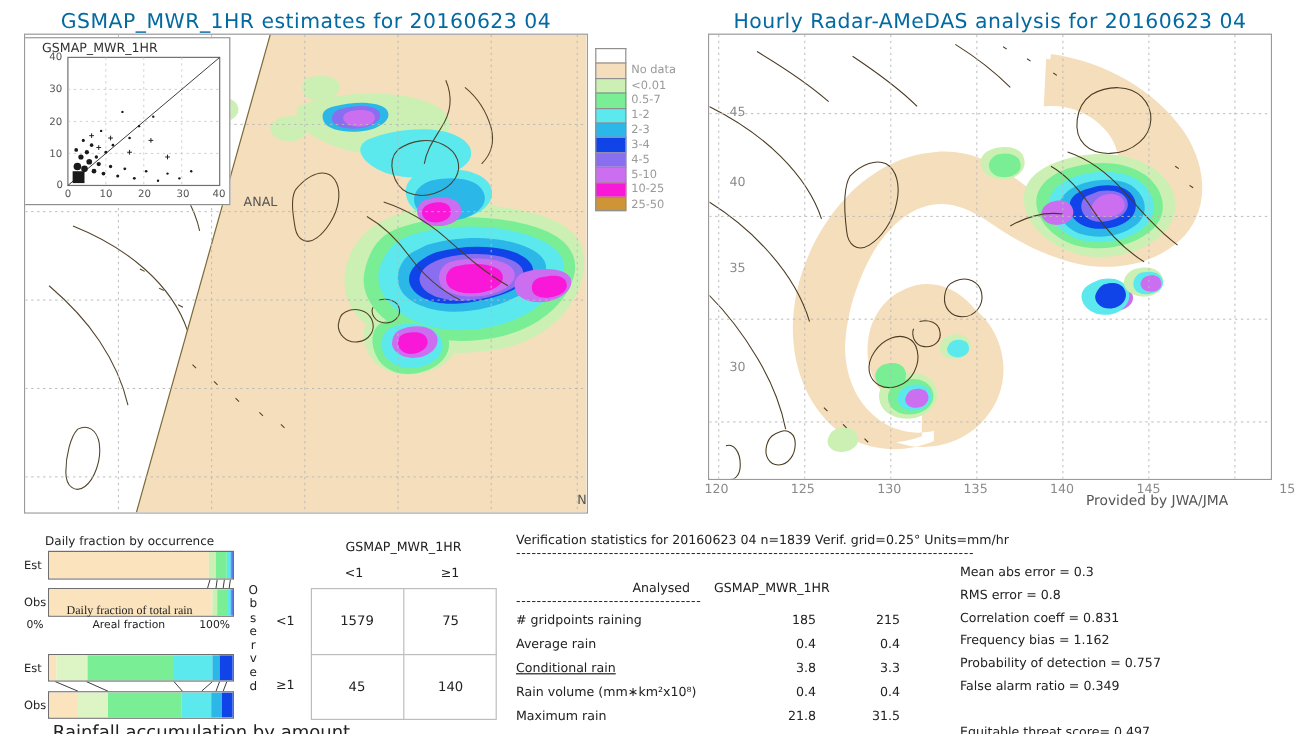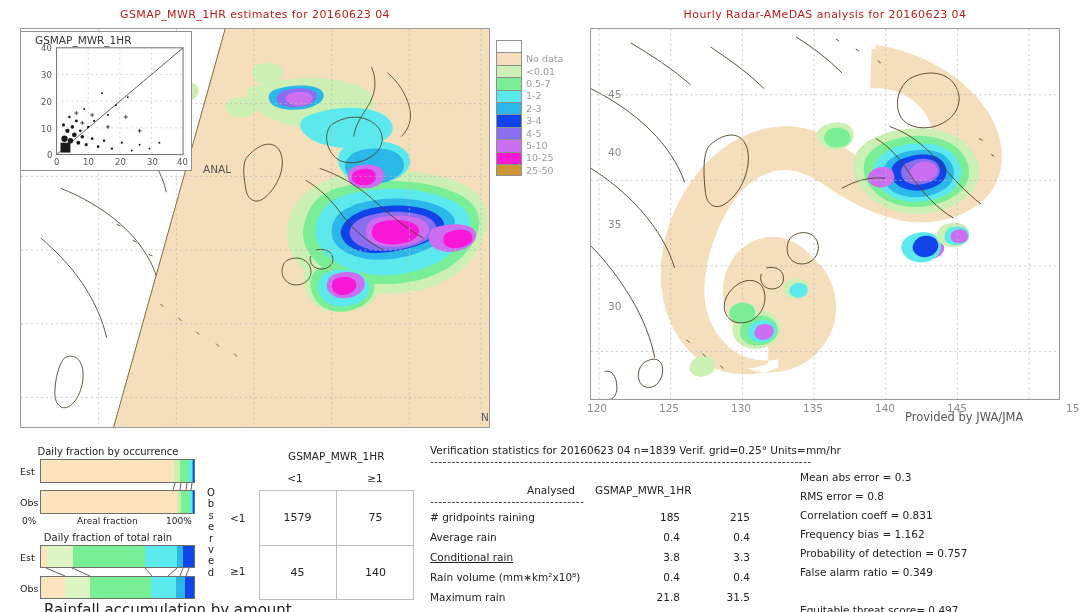--- a/index.html
+++ b/index.html
@@ -7,21 +7,21 @@
     margin: 0; padding: 0;
     width: 1080px; height: 612px;
     background: #ffffff;
     font-family: "DejaVu Sans", sans-serif;
     overflow: hidden;
   }
   #root { position: relative; width: 1080px; height: 612px; background:#fff; }
 
   .panel-title {
     position: absolute; text-align: center;
-    font-size: 11px; color: #b91c1c; letter-spacing: .4px;
+    font-size: 17px; color: #0369a1; letter-spacing: .4px;
     white-space: nowrap;
   }
 
   .map-frame {
     position: absolute; border: 1px solid #9a9a9a; background: #ffffff;
     overflow: hidden;
   }
   .map-canvas { position:absolute; inset:0; }
 
   .tick-label {
@@ -499,21 +499,21 @@
     <path d="M135,0 L133,7"></path>
         <path d="M141,0 L140,7"></path>
     <path d="M147,0 L146,7"></path>
         <path d="M152,0 L151,7"></path>
   </g>
 </svg>
 <div class="bc-axis" style="left:22px; top:516px;">0%</div>
 <div class="bc-axis" style="left:77px; top:516px;">Areal fraction</div>
 <div class="bc-axis" style="left:166px; top:516px;">100%</div>
 
-<div class="bc-title" style="left:18px; top:532px; width:180px;">Daily fraction of total rain</div>
+<div class="bc-title" style="left:18px; top:504px; width:180px;font-family:Liberation Serif, serif;">Daily fraction of total rain</div>
 <div class="bc-rowlabel" style="left:20px; top:552px;">Est</div>
 <div class="bc-bar" id="amt-bar-est" style="left:40px; top:545px; width:155px; height:23px;">
       <div class="bc-seg" style="background: rgb(250, 227, 189); width: 4%;"></div>
       <div class="bc-seg" style="background: rgb(221, 245, 196); width: 17%;"></div>
       <div class="bc-seg" style="background: rgb(122, 238, 148); width: 47%;"></div>
       <div class="bc-seg" style="background: rgb(92, 233, 238); width: 21%;"></div>
       <div class="bc-seg" style="background: rgb(43, 184, 232); width: 4%;"></div>
       <div class="bc-seg" style="background: rgb(17, 68, 232); width: 7%;"></div>
     </div>
 <div class="bc-rowlabel" style="left:20px; top:583px;">Obs</div>

